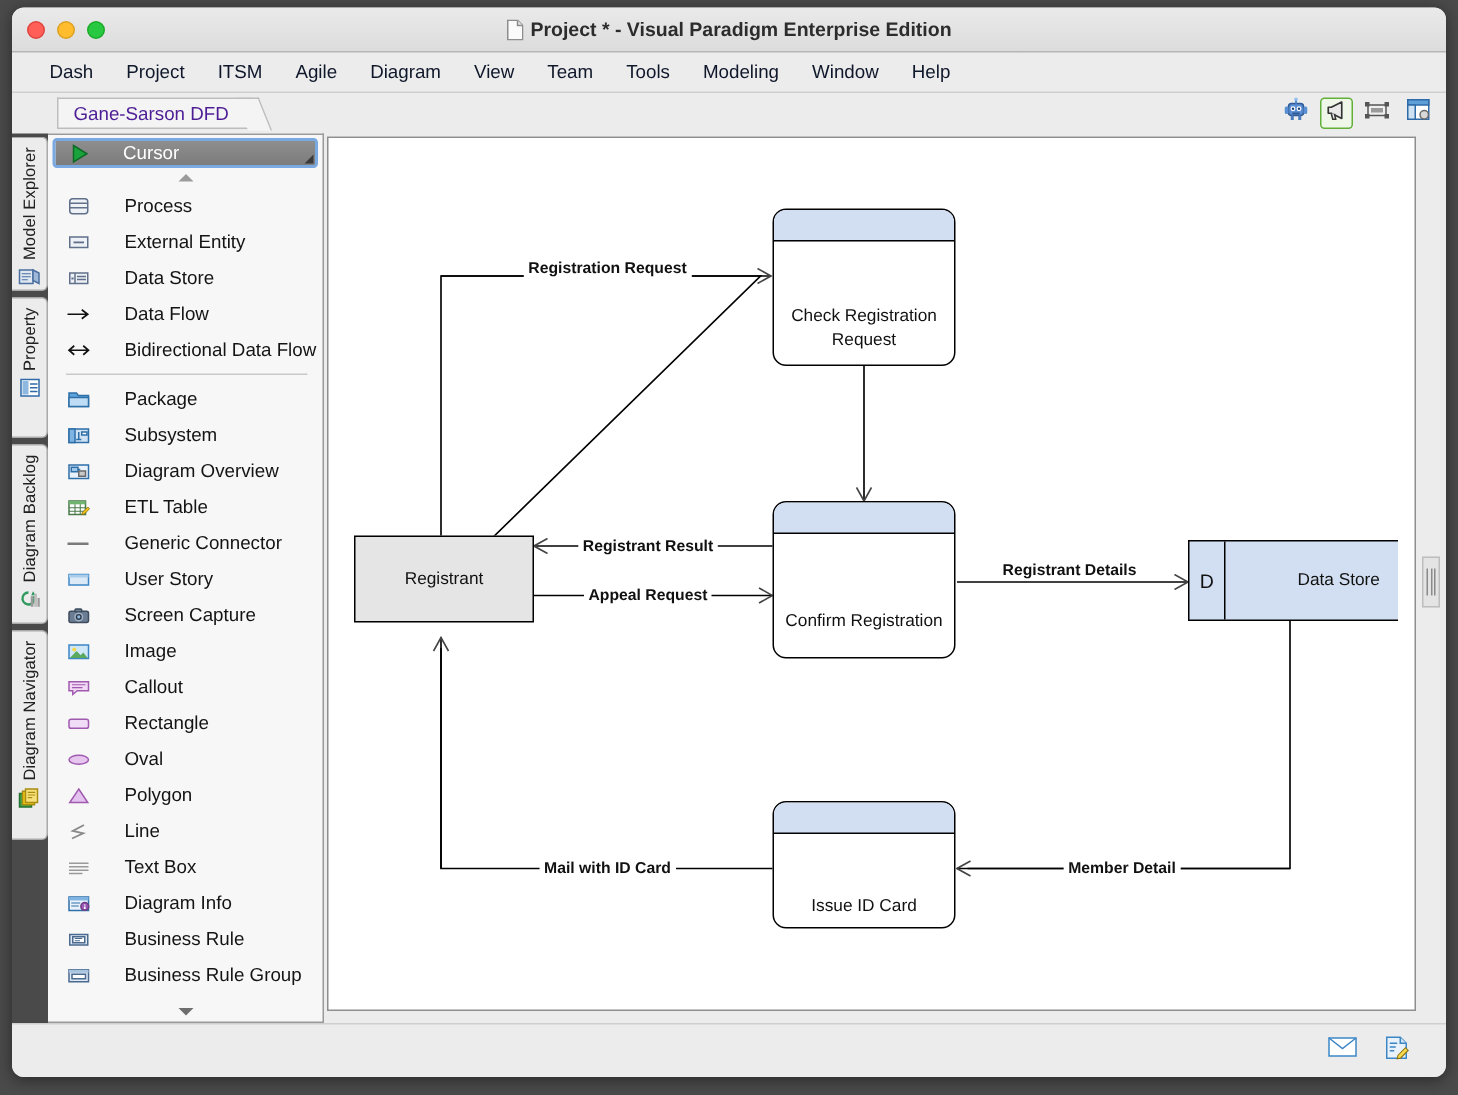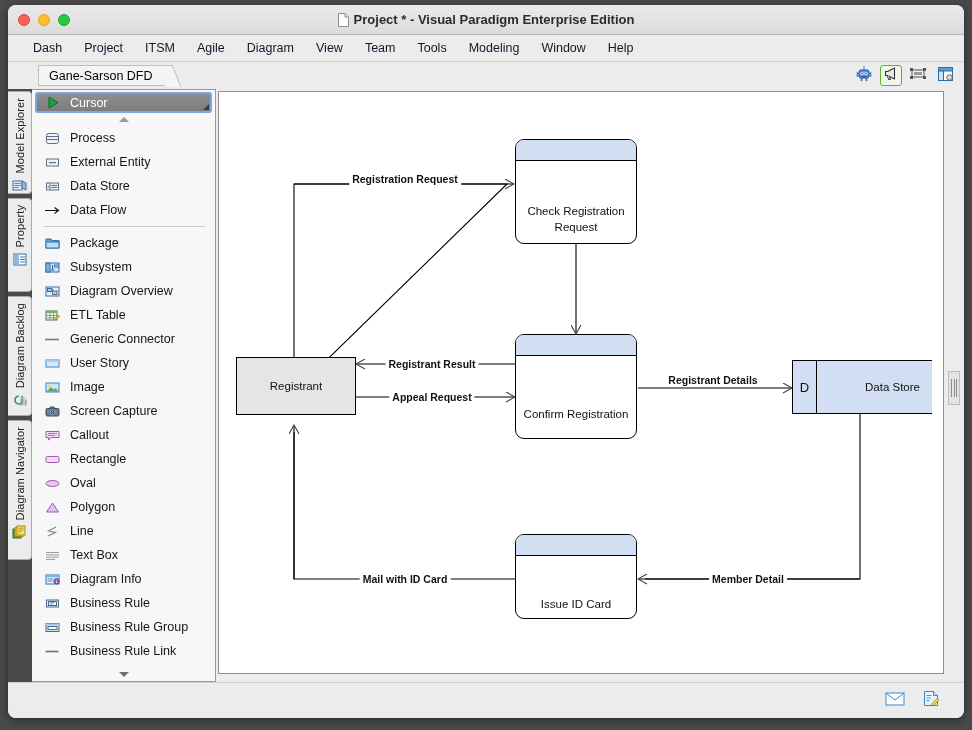--- a/index.html
+++ b/index.html
@@ -77,21 +77,21 @@
     position: relative;
   }
   .crumb {
     position: relative;
     display: inline-flex; align-items: center;
     height: 21px;
     padding: 0 16px 0 10px;
     background: #f4f4f4;
     border: 1px solid #bdbdbd;
     border-right: none;
-    font-size: 12.5px; color: #000000;
+    font-size: 12.5px; color: #4c1d95;
   }
   .crumb::after {
     content: "";
     position: absolute; right: -8px; top: -1px;
     width: 15px; height: 21px;
     background: #f4f4f4;
     border-top: 1px solid #bdbdbd;
     border-right: 1px solid #bdbdbd;
     transform: skewX(22deg);
   }
@@ -149,41 +149,41 @@
     display: flex; flex-direction: column;
     overflow: hidden;
   }
   .pal-selected {
     margin: 2px 3px 0 3px;
     height: 21px;
     background: linear-gradient(#8e8e8e, #7c7c7c);
     border: 2px solid #7aa8e0;
     border-radius: 3px;
     display: flex; align-items: center;
-    padding-left: 8px; gap: 8px;
+    padding-left: 8px; gap: 20px;
     position: relative;
     color: #fff; font-size: 12.5px;
   }
   .pal-selected::after {
     content: "";
     position: absolute; right: 1px; bottom: 1px;
     border-style: solid;
     border-width: 0 0 6px 6px;
     border-color: transparent transparent #3a3a3a transparent;
   }
   .pal-scroll-up, .pal-scroll-dn {
     height: 13px; display: flex; align-items: center; justify-content: center;
     flex: 0 0 auto;
   }
   .tri-up { width:0;height:0;border-left:5px solid transparent;border-right:5px solid transparent;border-bottom:5px solid #9b9b9b; }
   .tri-dn { width:0;height:0;border-left:5px solid transparent;border-right:5px solid transparent;border-top:5px solid #6e6e6e; }
   .pal-list { flex: 1 1 auto; overflow: hidden; padding-left: 10px; }
   .pal-item {
     height: 24px;
-    display: flex; align-items: center; gap: 9px;
+    display: flex; align-items: center; gap: 22px;
     font-size: 12.5px; color: #141414;
     padding-left: 2px;
   }
   .pal-ico { width: 17px; height: 15px; flex: 0 0 17px; display:flex; align-items:center; justify-content:center; }
   .pal-sep { height: 1px; background: #c9c9c9; margin: 4px 10px 4px 2px; }
 
   
   .canvas-wrap {
     flex: 1 1 auto;
     position: relative;
@@ -467,20 +467,28 @@
 
           <div class="pal-item">
             <span class="pal-ico">
               <svg width="17" height="13" viewBox="0 0 17 13">
                   <path d="M1 6.5h13M10.5 3.5L14.5 6.5L10.5 9.5" fill="none" stroke="#111" stroke-width="1.1"></path>
                 </svg>
             </span>
             <span>Data Flow</span>
           </div>
 
+          <div class="pal-item">
+            <span class="pal-ico">
+              <svg width="17" height="13" viewBox="0 0 17 13">
+                  <path d="M2 6.5h13M5.5 3.5L2 6.5L5.5 9.5M11.5 3.5L15 6.5L11.5 9.5" fill="none" stroke="#111" stroke-width="1.1"></path>
+                </svg>
+            </span>
+            <span>Bidirectional Data Flow</span>
+          </div>
 
           <div class="pal-sep"></div>
 
           <div class="pal-item">
             <span class="pal-ico">
               <svg width="15" height="13" viewBox="0 0 15 13">
                   <path d="M1 2h5l1.2 1.6H14V11H1Z" fill="#5fa3dd" stroke="#2e6fa8"></path>
                   <rect x="1" y="5" width="13" height="6" fill="#bfdcf5" stroke="#2e6fa8"></rect>
                 </svg>
             </span>
@@ -538,38 +546,38 @@
                   <rect x="1" y="3" width="13" height="7" fill="#dceaf8" stroke="#3d86c6"></rect>
                   <rect x="1" y="3" width="13" height="2" fill="#a9cdea"></rect>
                 </svg>
             </span>
             <span>User Story</span>
           </div>
 
           <div class="pal-item">
             <span class="pal-ico">
               <svg width="15" height="13" viewBox="0 0 15 13">
-                  <rect x="1" y="2" width="13" height="9" fill="#cfe7f7" stroke="#3d86c6"></rect>
-                  <circle cx="4.5" cy="5" r="1.3" fill="#f5d94a"></circle>
-                  <path d="M1.6 10.6L6 6l2.8 2.8L10.5 7l3 3.6z" fill="#5aa95e"></path>
-                </svg>
-            </span>
-            <span>Image</span>
-          </div>
-
-          <div class="pal-item">
-            <span class="pal-ico">
-              <svg width="15" height="13" viewBox="0 0 15 13">
                   <rect x="1" y="3.5" width="13" height="7.5" rx="1.3" fill="#6b7d92" stroke="#3e4b5c"></rect>
                   <rect x="5" y="2" width="4.5" height="2" rx=".7" fill="#6b7d92" stroke="#3e4b5c"></rect>
                   <circle cx="7.5" cy="7.3" r="2.5" fill="#2b3644" stroke="#9fb2c6"></circle>
                   <circle cx="7.5" cy="7.3" r="1.1" fill="#8fb8dd"></circle>
                 </svg>
             </span>
             <span>Screen Capture</span>
+          </div>
+
+          <div class="pal-item">
+            <span class="pal-ico">
+              <svg width="15" height="13" viewBox="0 0 15 13">
+                  <rect x="1" y="2" width="13" height="9" fill="#cfe7f7" stroke="#3d86c6"></rect>
+                  <circle cx="4.5" cy="5" r="1.3" fill="#f5d94a"></circle>
+                  <path d="M1.6 10.6L6 6l2.8 2.8L10.5 7l3 3.6z" fill="#5aa95e"></path>
+                </svg>
+            </span>
+            <span>Image</span>
           </div>
 
           <div class="pal-item">
             <span class="pal-ico">
               <svg width="15" height="13" viewBox="0 0 15 13">
                   <path d="M1 2.5h13v6H6.5L3.5 11V8.5H1Z" fill="#f2d9f5" stroke="#a05ab0"></path>
                   <path d="M3 4.5h9M3 6.4h7" stroke="#a05ab0" stroke-width=".8"></path>
                 </svg>
             </span>
             <span>Callout</span>

